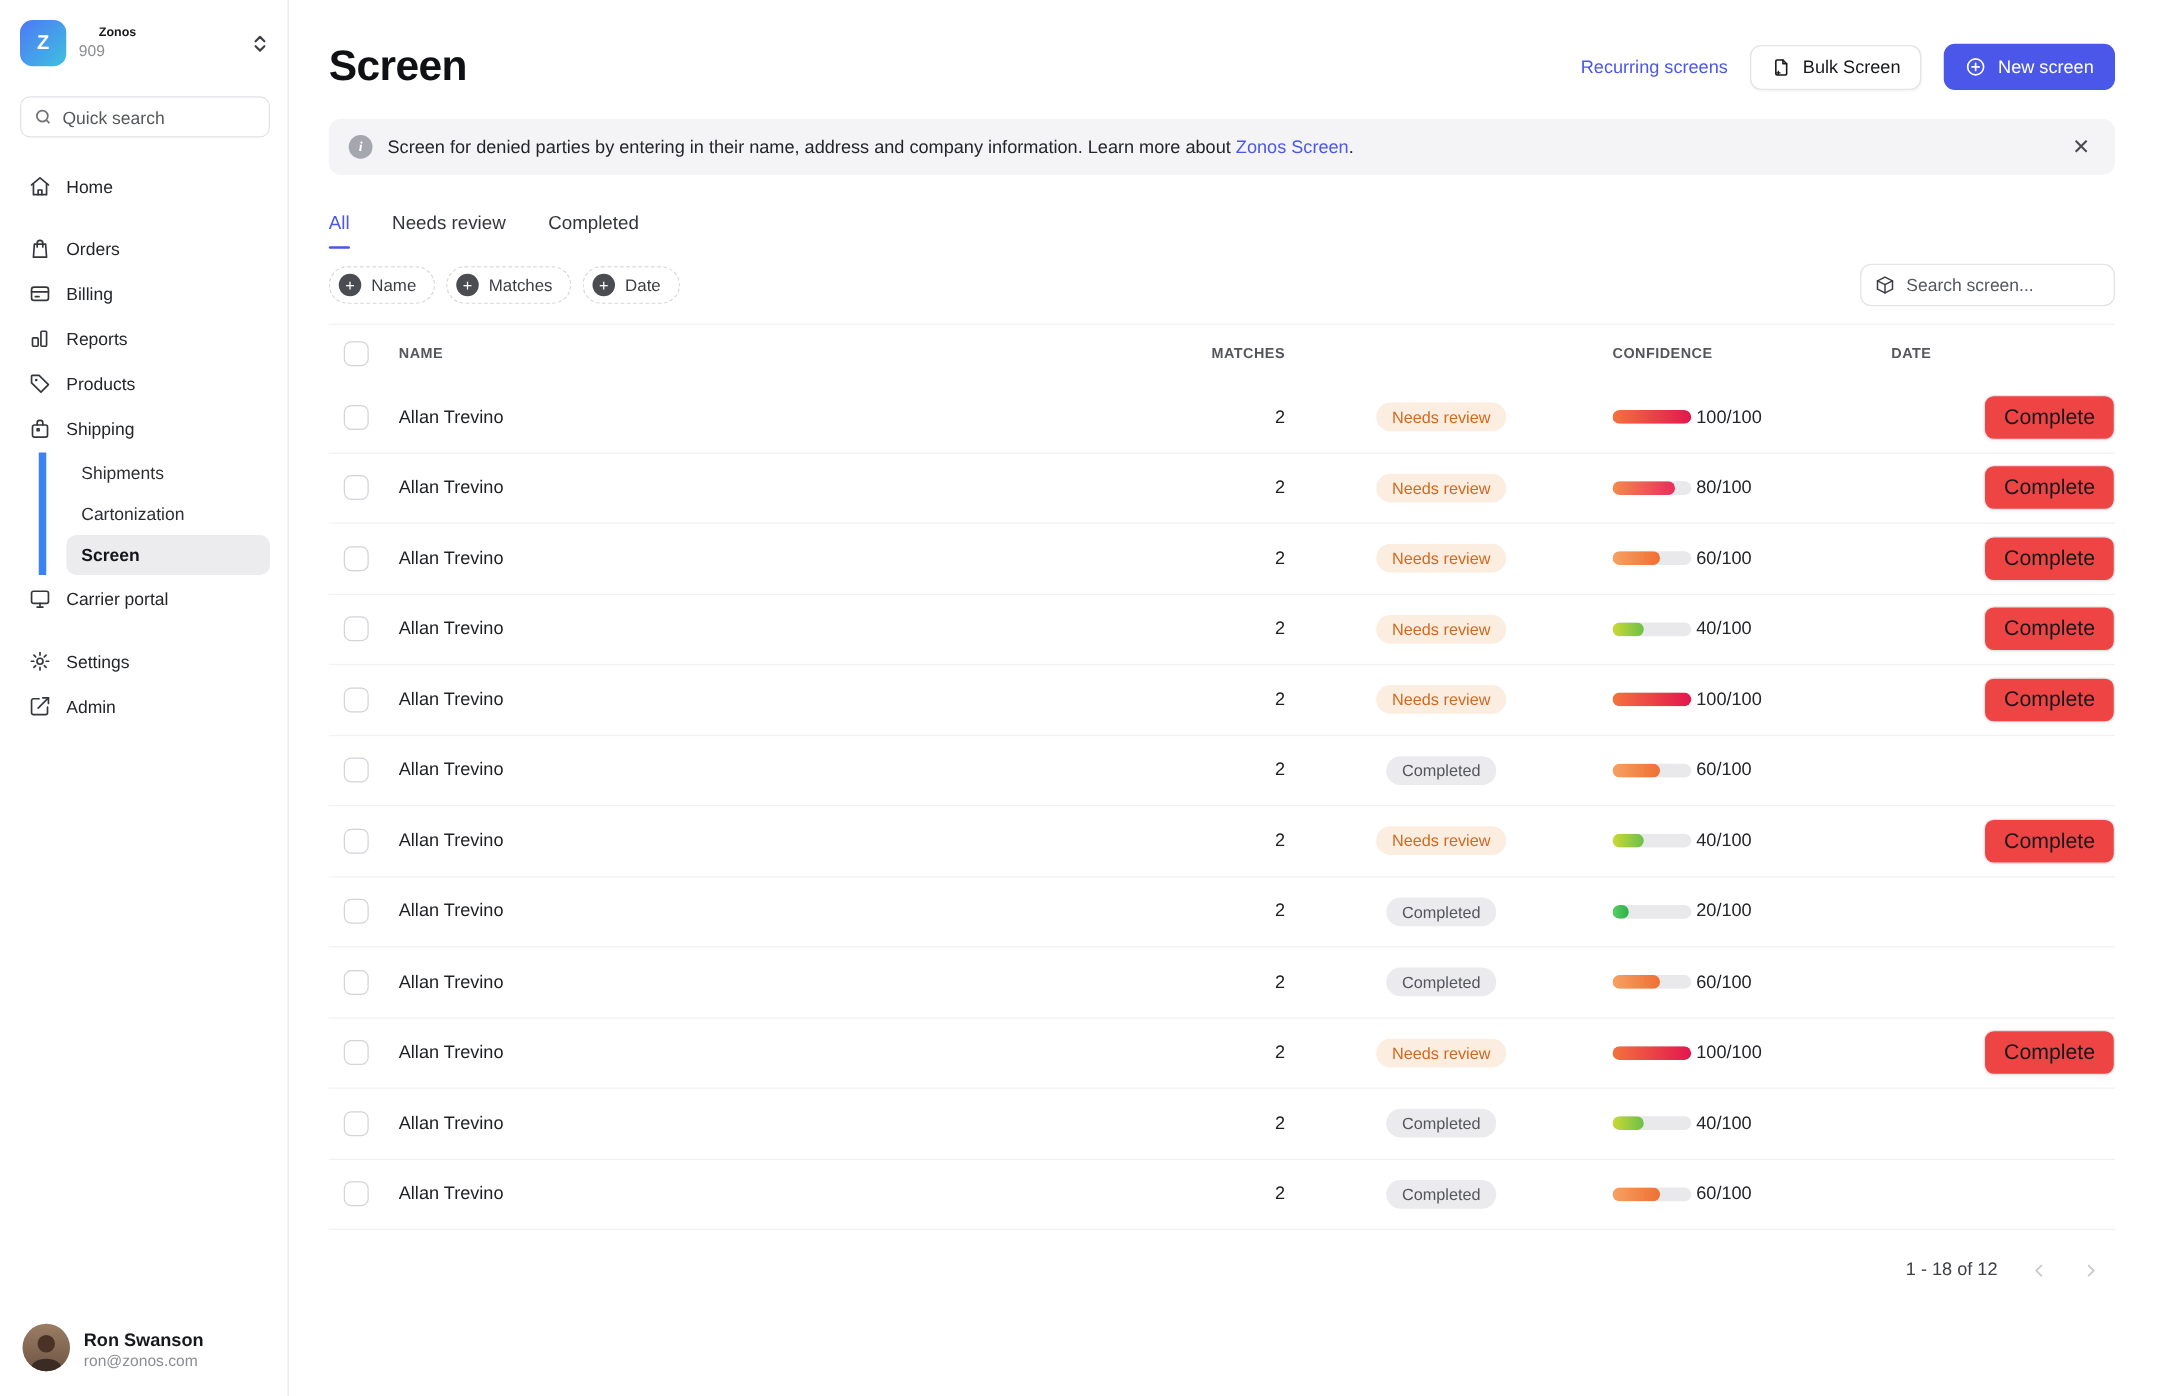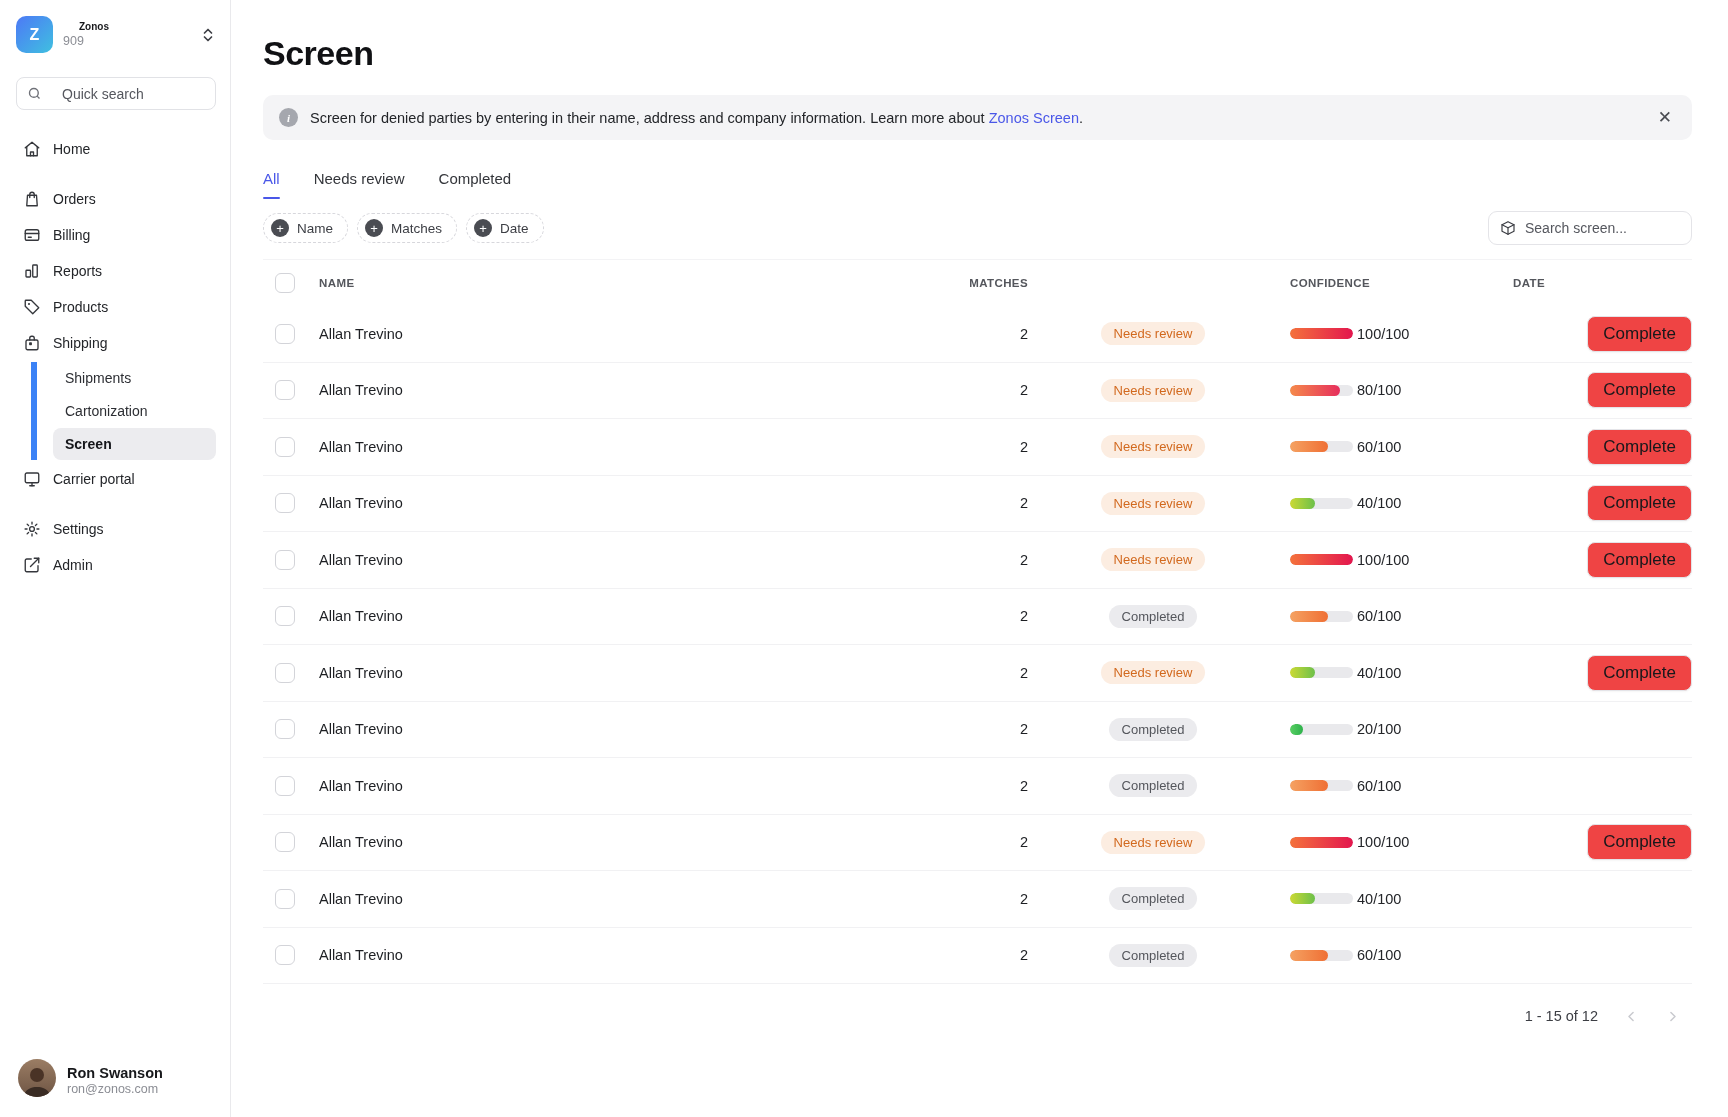--- a/index.html
+++ b/index.html
@@ -12,21 +12,21 @@
     padding:14px 14px 16px 16px; display:flex; flex-direction:column; }
   .org { display:flex; align-items:center; gap:10px; padding:2px 2px 0 0; cursor:pointer; }
   .org-logo { width:37px; height:37px; border-radius:10px; background:linear-gradient(135deg,#4d79f6 0%,#3fc0e0 100%);
     color:#fff; font-weight:bold; font-size:16px; display:flex; align-items:center; justify-content:center; }
   .org-meta { flex:1; line-height:1.15; }
   .org-name { font-size:10px; font-weight:bold; color:#17181b;margin-left:16px; }
   .org-id { font-size:12.5px; color:#8b8d94; margin-top:1px; }
   .org-caret { color:#3f4046; display:flex; }
 
   .quick-search { margin-top:24px; height:33px; border:1px solid #e1e2e6; border-radius:8px;
-    display:flex; align-items:center; gap:20px; padding:0 10px; color:#6f7178; background:#fff; }
+    display:flex; align-items:center; gap:8px; padding:0 10px; color:#6f7178; background:#fff; }
   .quick-search input { border:none; outline:none; width:100%; font-size:14px; color:#3b3d42;
     font-family:"Liberation Sans", sans-serif; background:transparent; }
   .quick-search input::placeholder { color:#55575e; }
 
   .nav { margin-top:22px; font-size:14px; }
   .nav-item { display:flex; align-items:center; gap:12px; padding:7px 8px 7px 6px; border-radius:8px;
     color:#232529; font-weight:500; cursor:pointer; margin-bottom:3px; }
   .nav-item .ic { width:19px; height:19px; display:flex; align-items:center; justify-content:center; color:#35373c; }
   .nav-gap { height:14px; }
   .subnav { margin-left:15px; border-left:6px solid #3b82f6; padding-left:4px; margin-top:2px; margin-bottom:2px; }
@@ -251,20 +251,42 @@
         <div class="user-name">Ron Swanson</div>
         <div class="user-email">ron@zonos.com</div>
       </div>
     </div>
   </aside>
 
   <main class="main">
 
     <div class="page-header">
       <h1 class="page-title">Screen</h1>
+      <div class="header-actions">
+        <a class="link">Recurring screens</a>
+        <button class="btn btn-secondary">
+          <span>
+              <svg width="16" height="16" viewBox="0 0 24 24" fill="none" stroke="currentColor" stroke-width="1.9" stroke-linecap="round" stroke-linejoin="round">
+                <path d="M14 3H7a1.5 1.5 0 0 0-1.5 1.5v15A1.5 1.5 0 0 0 7 21h10a1.5 1.5 0 0 0 1.5-1.5V7.5L14 3z"></path>
+                <path d="M14 3v4.5h4.5"></path>
+                <path d="M8.5 16.5v4M6.5 18.5h4" stroke-width="1.6"></path>
+              </svg>
+            </span>
+          <span>Bulk Screen</span>
+        </button>
+        <button class="btn btn-primary">
+          <span>
+              <svg width="17" height="17" viewBox="0 0 24 24" fill="none" stroke="currentColor" stroke-width="1.9" stroke-linecap="round">
+                <circle cx="12" cy="12" r="9"></circle>
+                <path d="M12 8v8M8 12h8"></path>
+              </svg>
+            </span>
+          <span>New screen</span>
+        </button>
+      </div>
     </div>
 
     <div class="banner">
       <span class="info-ic">i</span>
       <div class="banner-text"><span>Screen for denied parties by entering in their name, address and company information. Learn more about </span><a class="link">Zonos Screen</a><span>.</span></div>
       <span class="banner-close">✕</span>
     </div>
 
     <div class="tabs">
       <div class="tab active">All</div>
@@ -539,21 +561,21 @@
             <div class="bar-fill" style="width: 60%; background: linear-gradient(90deg, rgb(245, 162, 98), rgb(239, 111, 52));"></div>
           </div>
           <span class="conf-label">60/100</span>
         </div>
         <div class="td-date"></div>
         <div class="td-action"></div>
       </div>
       </div>
 
     <div class="pagination">
-      <span>1 - 15 of 12</span>
+      <span>1 - 18 of 12</span>
       <span class="page-chevron">
           <svg width="15" height="15" viewBox="0 0 24 24" fill="none" stroke="currentColor" stroke-width="2.4" stroke-linecap="round" stroke-linejoin="round">
             <path d="m14.5 5.5-6.5 6.5 6.5 6.5"></path>
           </svg>
         </span>
       <span class="page-chevron">
           <svg width="15" height="15" viewBox="0 0 24 24" fill="none" stroke="currentColor" stroke-width="2.4" stroke-linecap="round" stroke-linejoin="round">
             <path d="m9.5 5.5 6.5 6.5-6.5 6.5"></path>
           </svg>
         </span>

